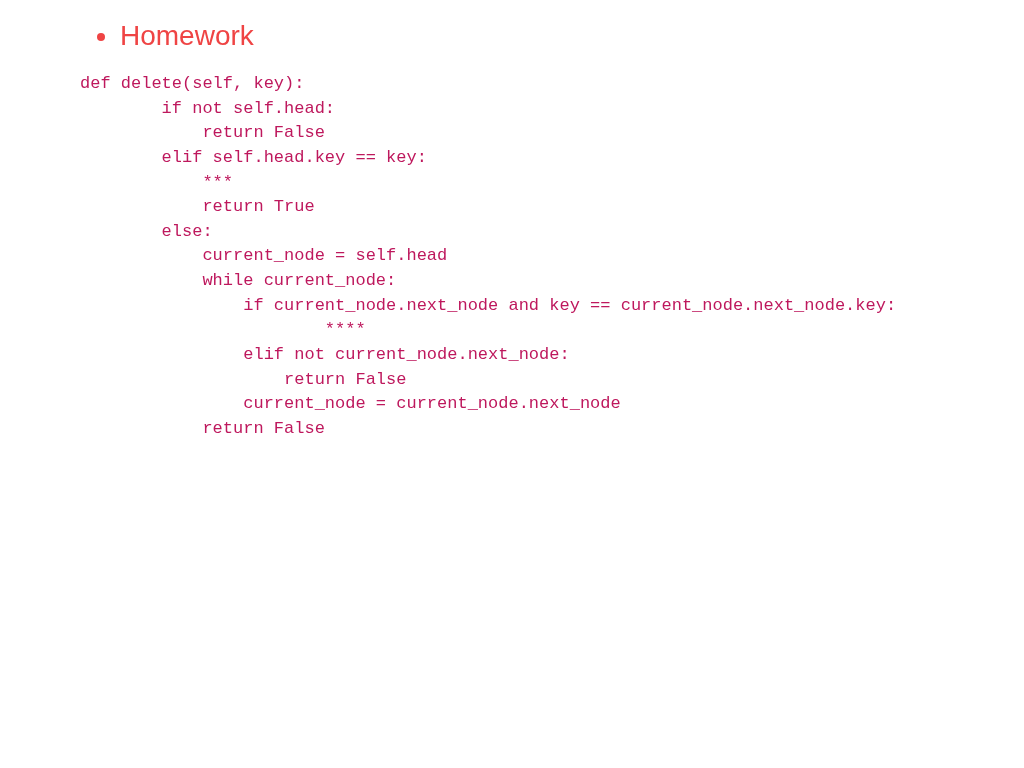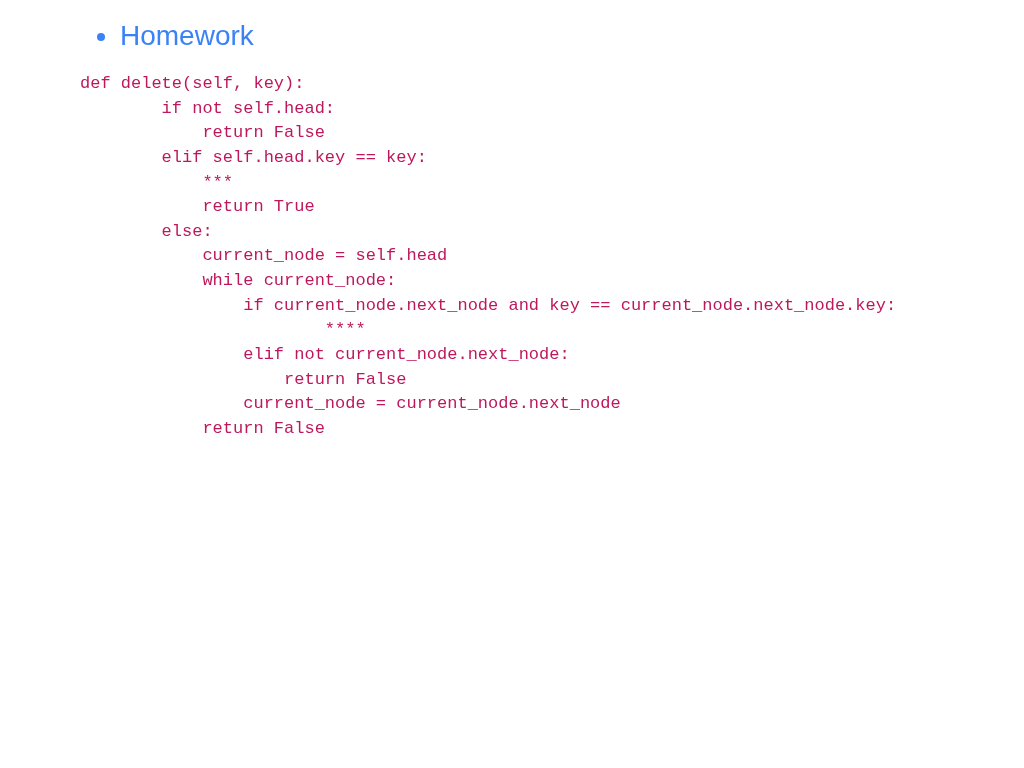--- a/index.html
+++ b/index.html
@@ -31,21 +31,21 @@
       font-family: Arial, Helvetica, sans-serif;
     }
 
     .bullet-section {
       margin-left: 40px;
       margin-bottom: 20px;
     }
 
     .bullet-item {
       font-size: 28px;
-      color: #3b82f6;
+      color: #ef4444;
       list-style-type: disc;
       margin-left: 20px;
       font-family: Arial, Helvetica, sans-serif;
     }
 
     .code-block {
       font-family: 'Courier New', Courier, monospace;
       font-size: 17px;
       color: #be185d;
       line-height: 1.45;

